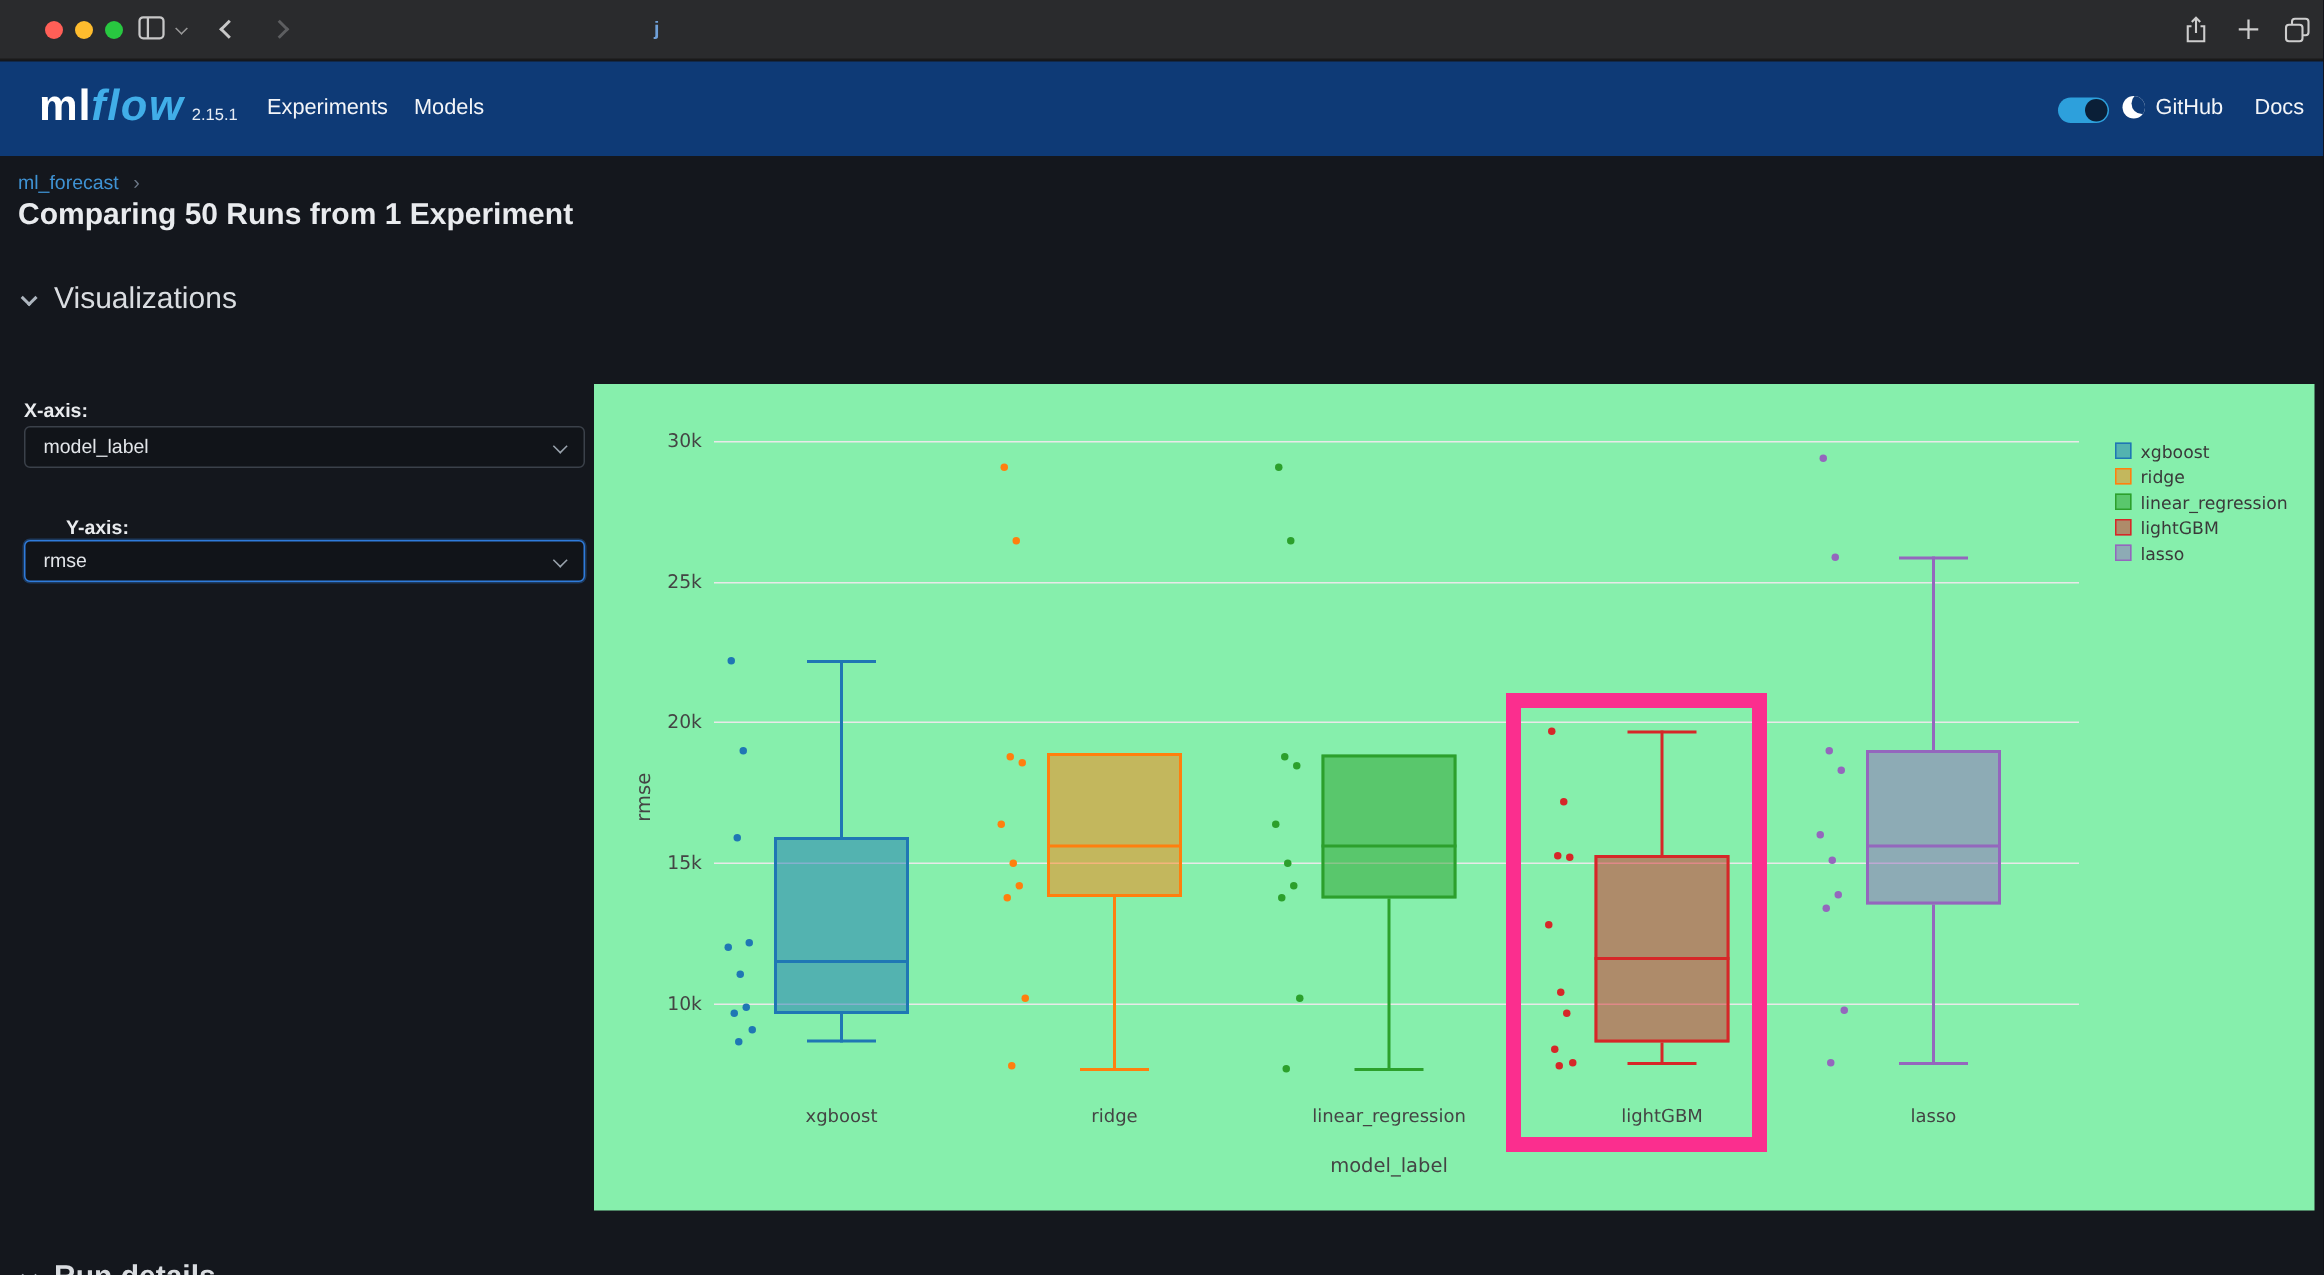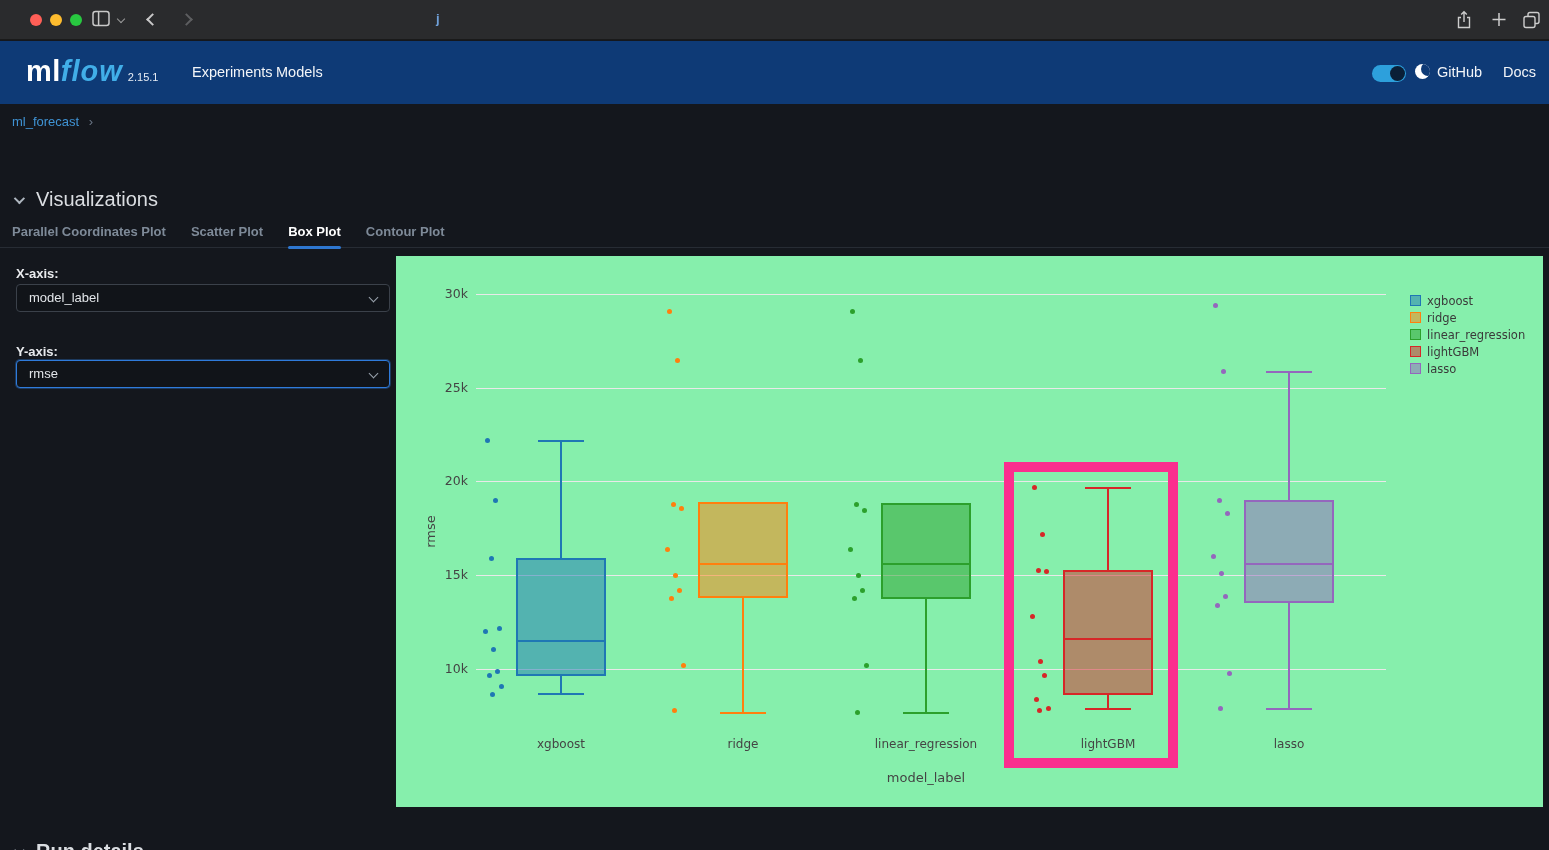--- a/index.html
+++ b/index.html
@@ -101,55 +101,48 @@
           <rect x="6" y="2.5" width="11" height="11" rx="2" fill="none" stroke="#cdcdcd" stroke-width="1.4"></rect>
           <rect x="2" y="6.5" width="11" height="11" rx="2" fill="#2a2b2d" stroke="#cdcdcd" stroke-width="1.4"></rect>
         </svg>
     </span>
   </div>
 
   <div class="navbar">
     <div class="logo">
       <span class="logo-ml">ml</span><span class="logo-flow">flow</span><span class="logo-ver">2.15.1</span>
     </div>
-    <span class="nav-link" style="left:192px;">Experiments</span>
+    <span class="nav-link" style="left:178px;">Experiments</span>
     <span class="nav-link" style="left:276px;">Models</span>
     <span class="toggle">
         <span class="knob"></span>
       </span>
     <span class="crescent"></span>
     <span class="nav-link" style="left:1437px;">GitHub</span>
     <span class="nav-link" style="left:1503px;">Docs</span>
   </div>
 
   <div class="breadcrumb">
     <span>ml_forecast</span>
     <span class="sep">›</span>
   </div>
+  <div class="page-title">Comparing 50 Runs from 1 Experiment</div>
 
   <div class="section-row" style="top:188px;">
     <span class="sec-chev"></span>
     <span>Visualizations</span>
   </div>
 
-  <div class="tabbar">
-    <div class="tabbar-inner">
-      <span class="tab">Parallel Coordinates Plot</span>
-      <span class="tab">Scatter Plot</span>
-      <span class="tab active">Box Plot</span>
-      <span class="tab">Contour Plot</span>
-    </div>
-  </div>
 
   <div class="ctl-label" style="top:266px;">X-axis:</div>
   <div class="select-box" style="top:284px;">
     <span>model_label</span>
     <span class="chev"></span>
   </div>
-  <div class="ctl-label" style="top:344px;">Y-axis:</div>
+  <div class="ctl-label" style="top:344px;margin-left:28px;">Y-axis:</div>
   <div class="select-box focused" style="top:360px;">
     <span>rmse</span>
     <span class="chev"></span>
   </div>
 
   <div class="plot" id="plot">
       <div class="gridline" style="left: 80px; top: 38px; width: 910px;"></div>
       <div class="ytick" style="left: 28px; top: 30px;">30k</div>
       <div class="gridline" style="left: 80px; top: 131.725px; width: 910px;"></div>
       <div class="ytick" style="left: 28px; top: 123.725px;">25k</div>

